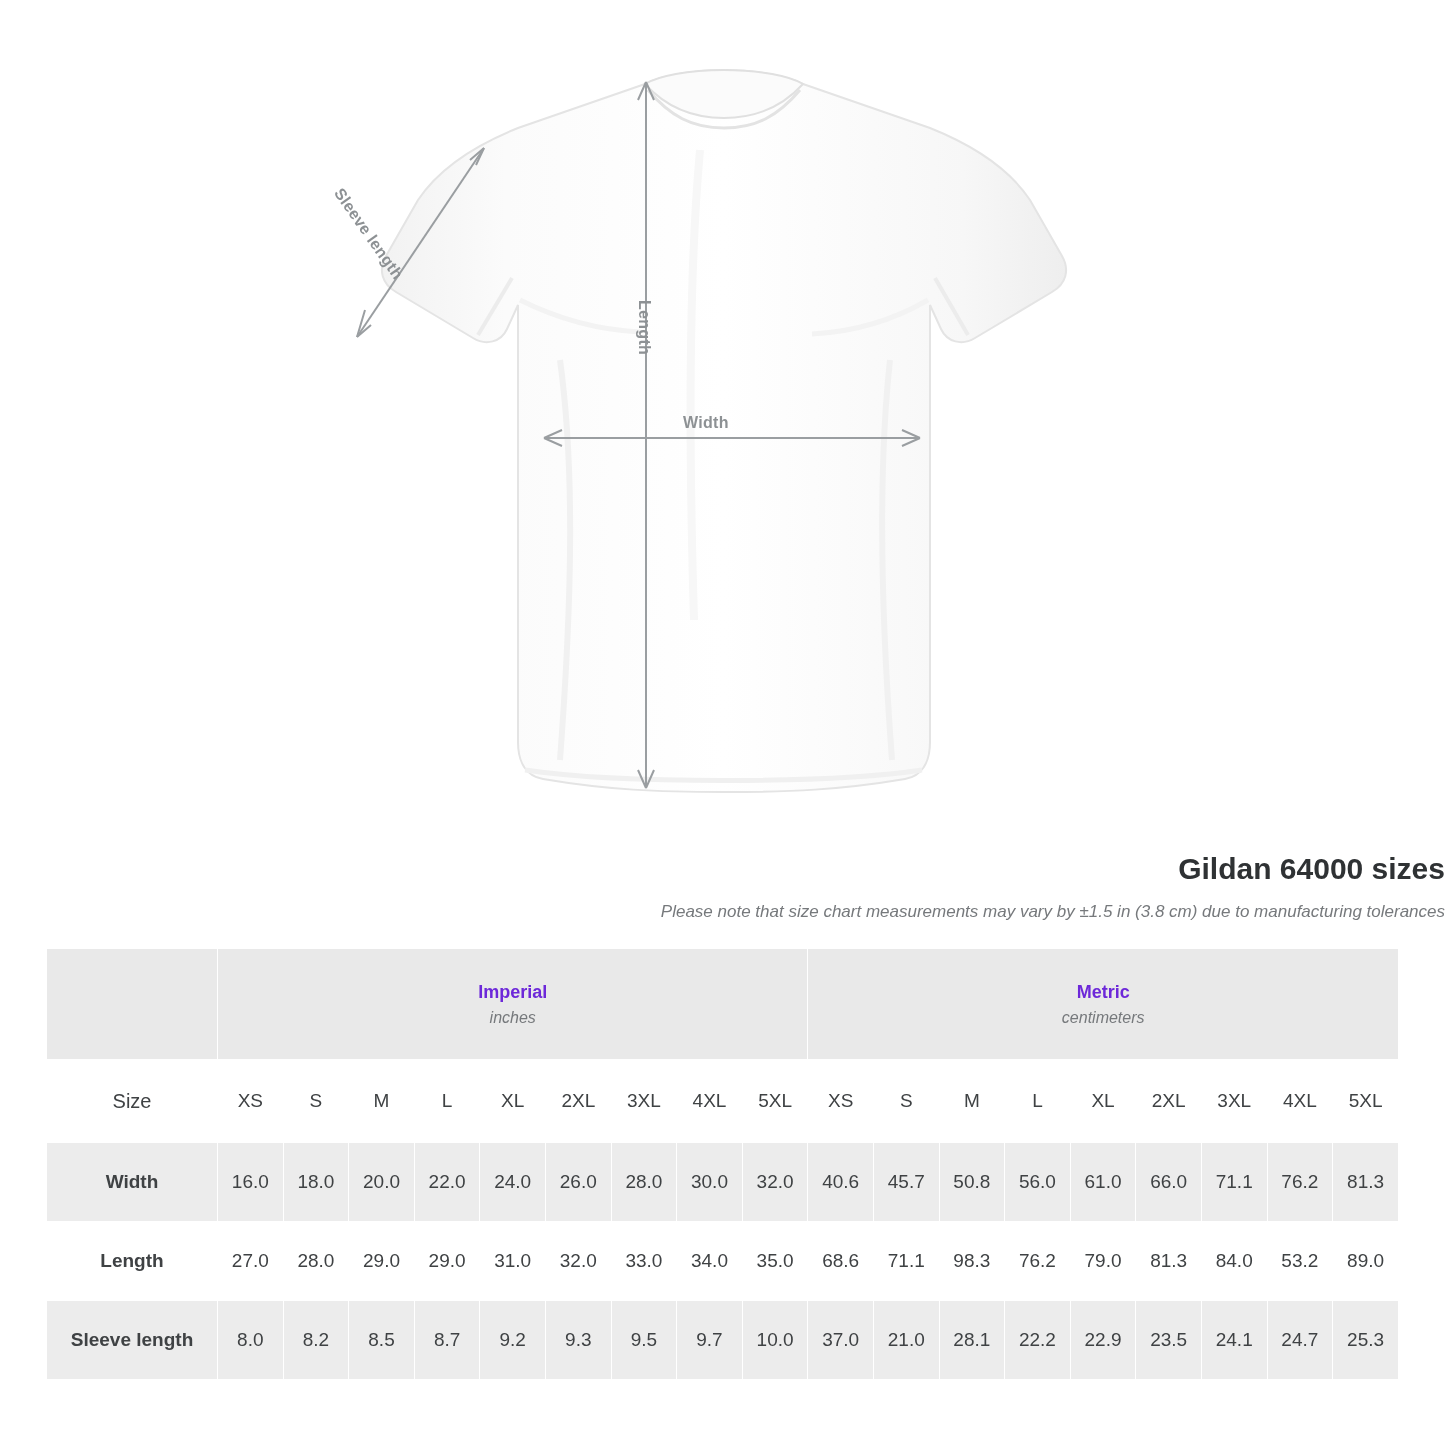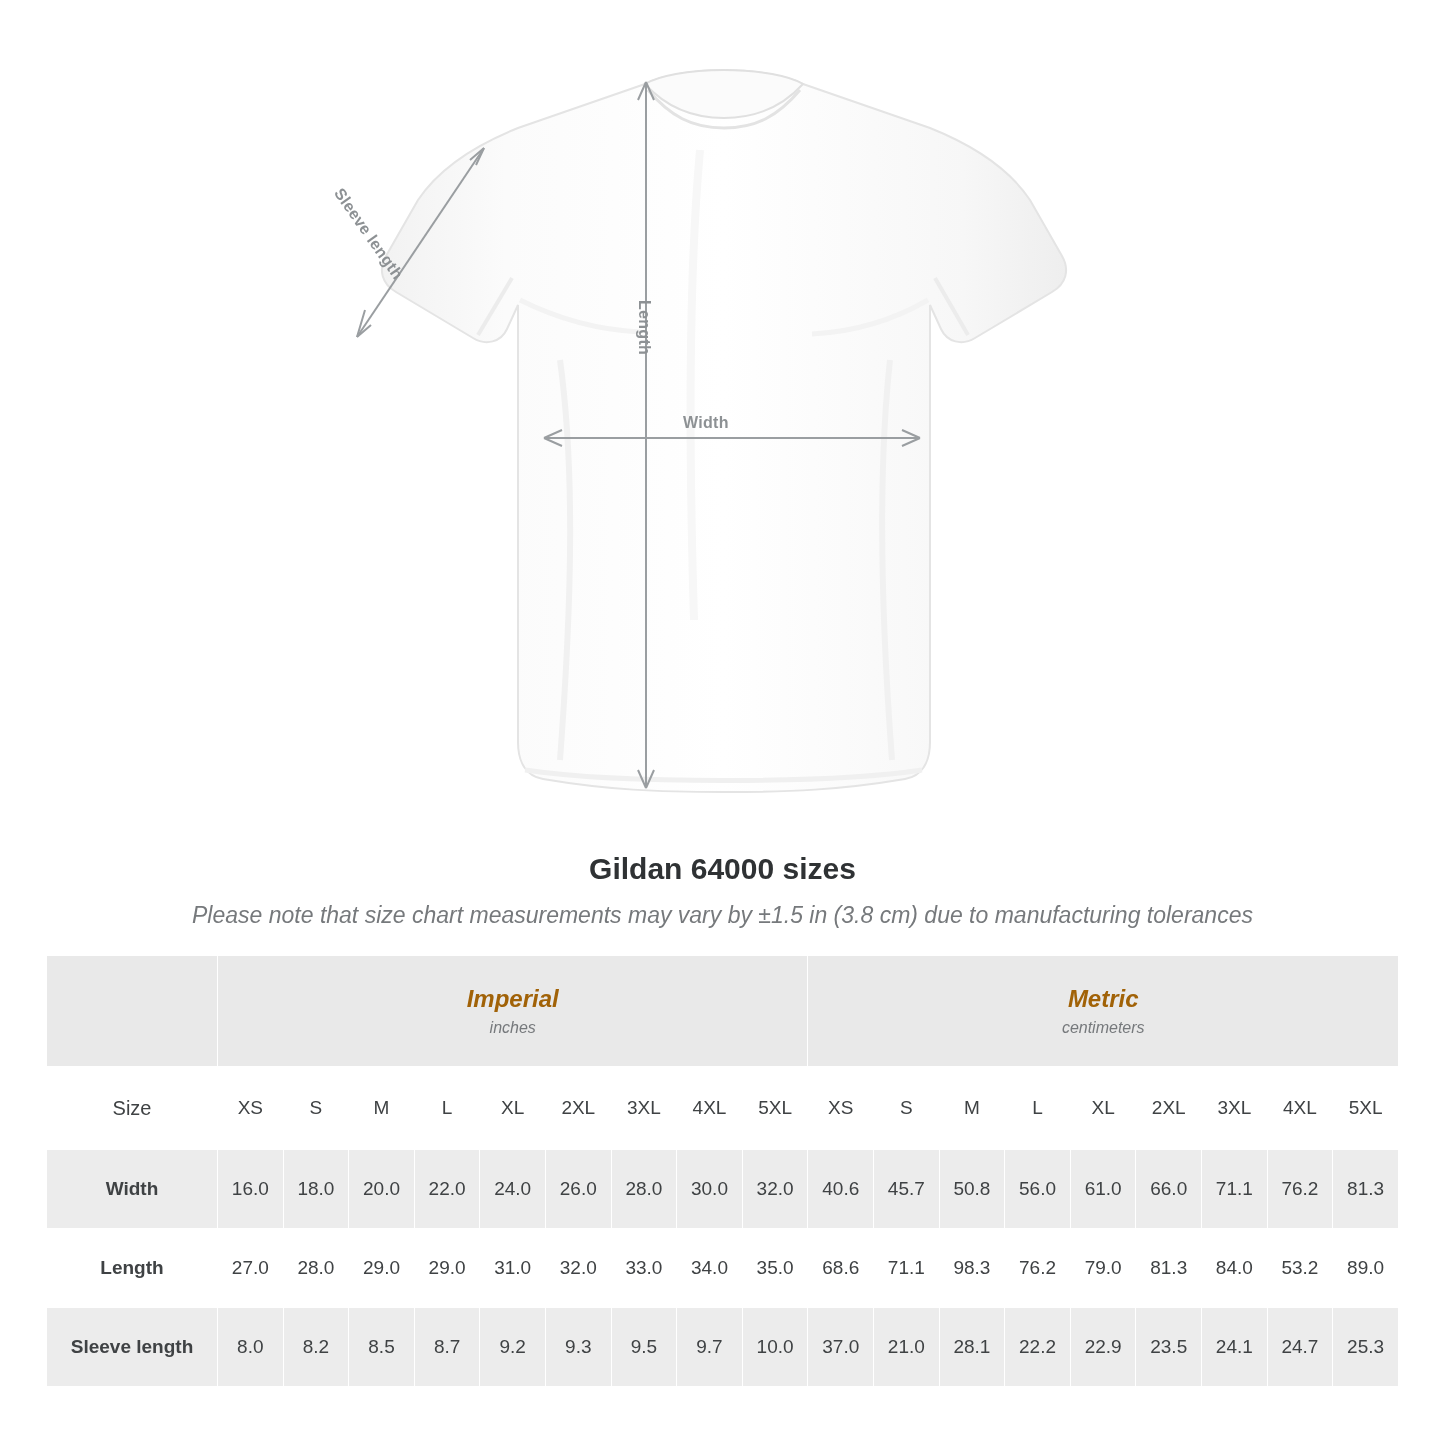--- a/index.html
+++ b/index.html
@@ -51,31 +51,31 @@
     transform: rotate(90deg);
     transform-origin: left top;
   }
   .label-width {
     left: 683px;
     top: 414px;
   }
 
   
   .title-block {
-    text-align: center;
+    text-align: right;
     margin-top: 22px;
   }
   .chart-title {
     font-size: 30px;
     font-weight: bold;
     color: #2f3234;
     margin: 0;
   }
   .chart-note {
-    font-size: 23px;
+    font-size: 17px;
     font-style: italic;
     color: #76797c;
     margin: 16px 0 0 0;
   }
 
   
   .table-wrap {
     margin: 26px 46px 0 46px;
   }
   table.size-table {
@@ -89,24 +89,23 @@
     font-size: 19px;
     color: #3f4244;
     padding: 0;
   }
   .unit-head td {
     height: 110px;
     background: #e9e9e9;
     vertical-align: middle;
   }
   .unit-name {
-    font-size: 24px;
-    font-style: italic;
+    font-size: 18px;
     font-weight: bold;
-    color: #a16207;
+    color: #6d28d9;
     display: block;
   }
   .unit-sub {
     font-size: 16px;
     font-style: italic;
     color: #76797c;
     display: block;
     margin-top: 6px;
   }
   .head-row td {

